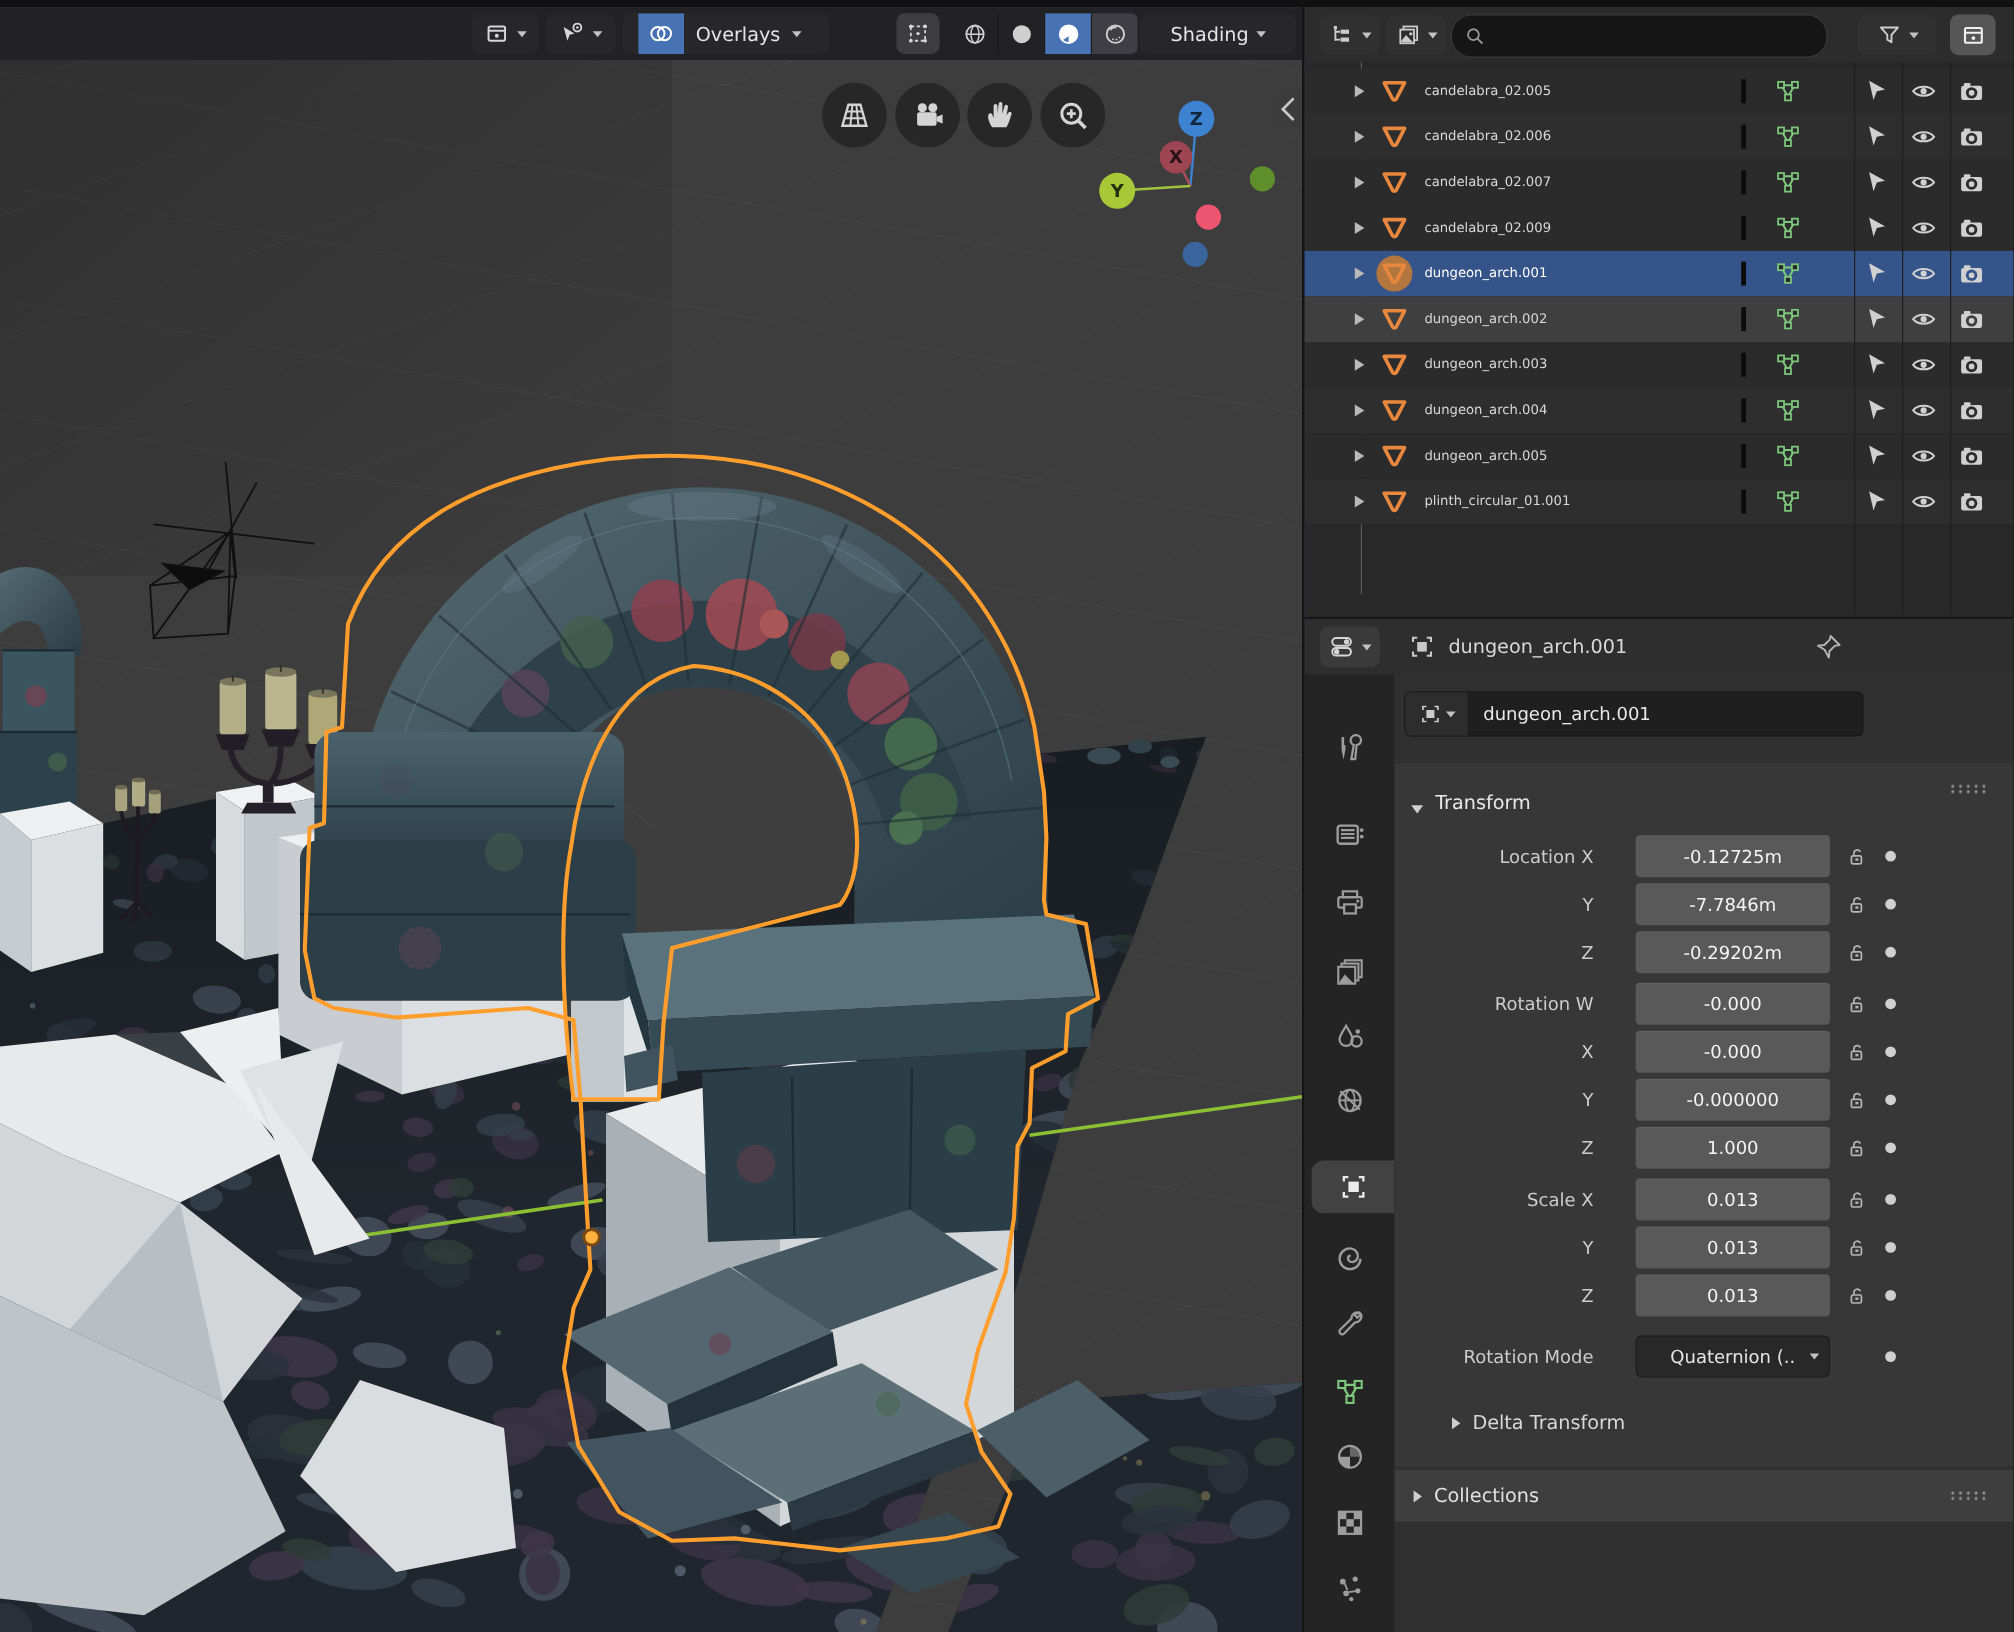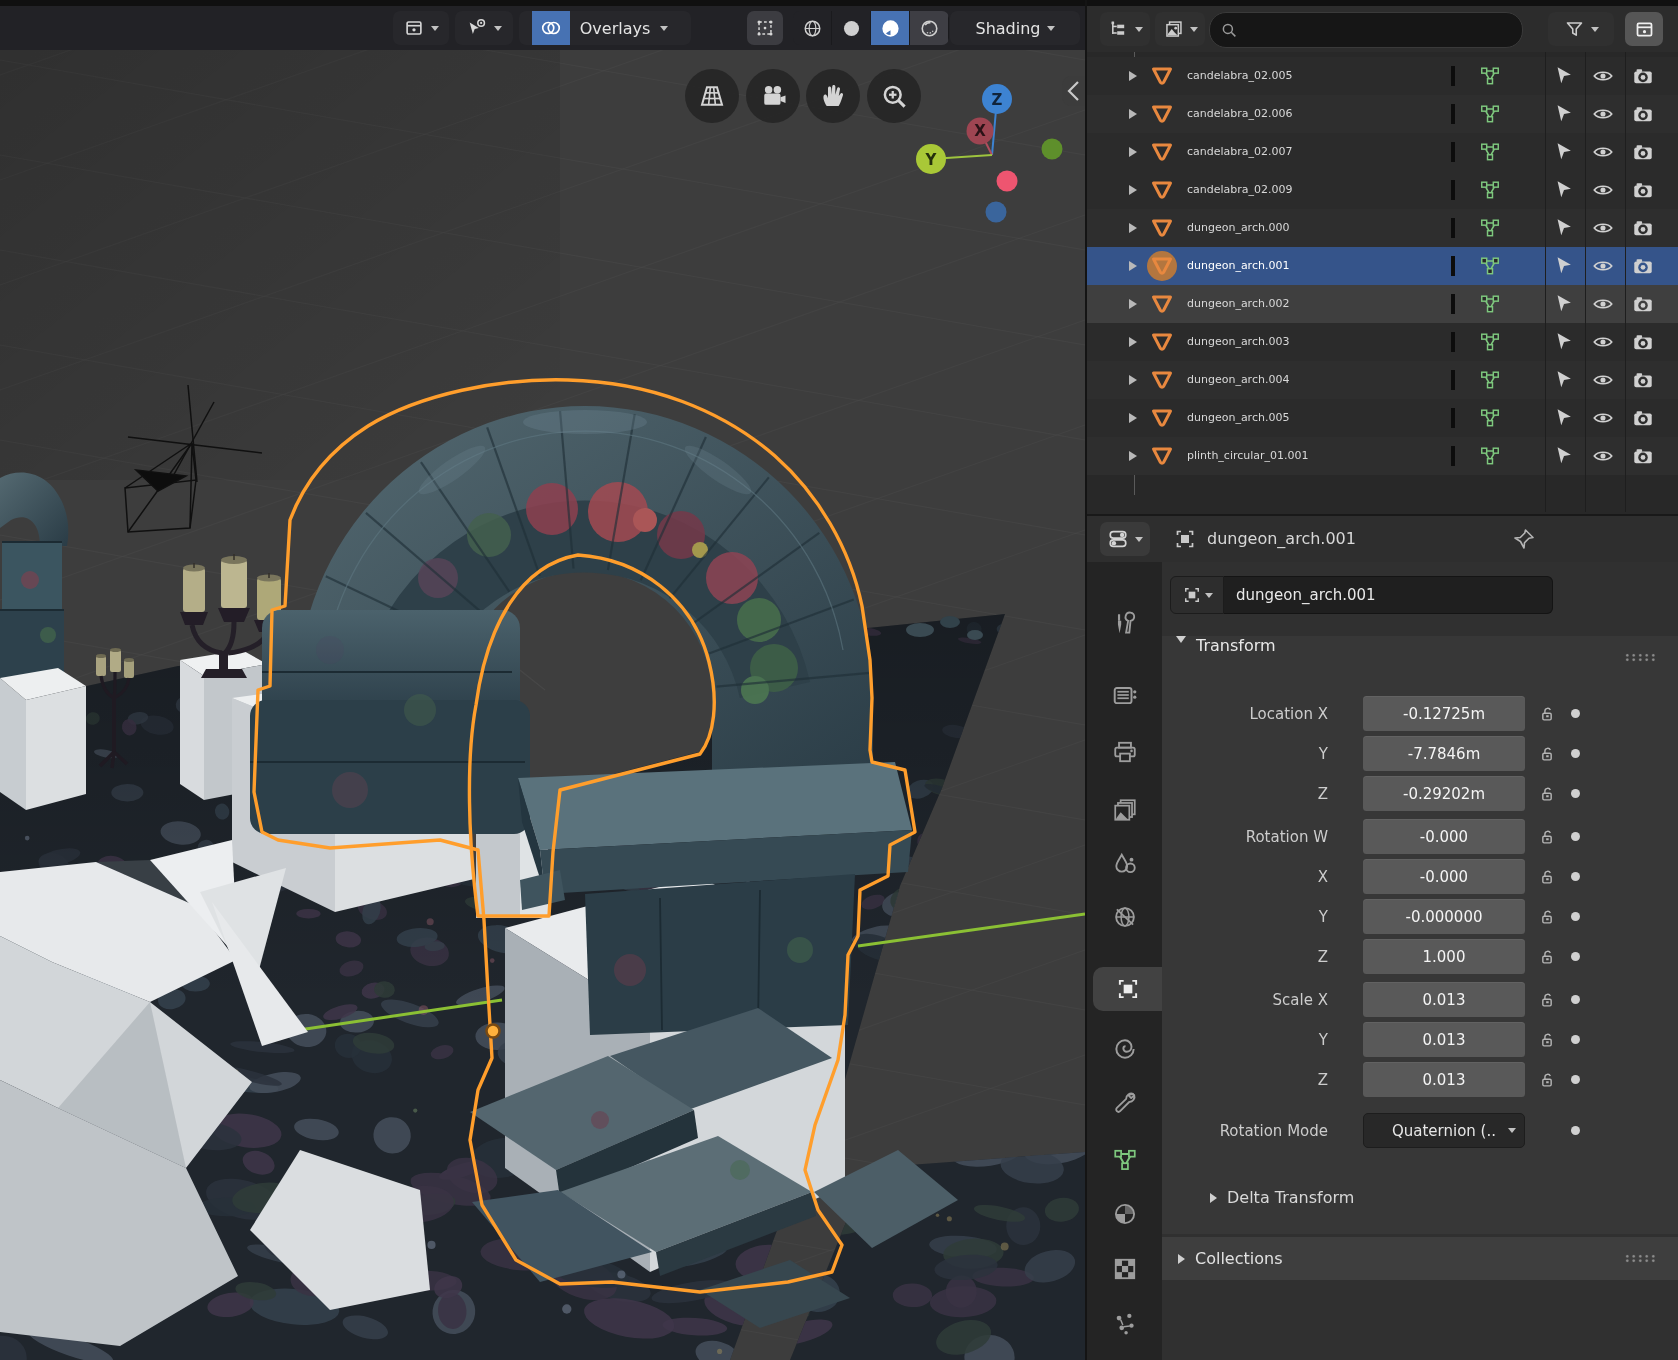--- a/index.html
+++ b/index.html
@@ -55,36 +55,36 @@
   .pr-tabs{position:absolute;left:0;top:46px;width:75px;height:800px;background:#242424;}
   .pr-tab{position:absolute;left:0;width:75px;height:44px;display:flex;align-items:center;justify-content:center;color:#9d9d9d;}
   .pr-tab svg{width:26px;height:26px;}
   .pr-tab.active{background:#424242;border-radius:10px 0 0 10px;left:6px;width:69px;color:#ececec;}
   .pr-content{position:absolute;left:75px;top:46px;width:516px;height:800px;background:#303030;overflow:hidden;}
   .namerow{display:flex;align-items:center;margin:14px 0 0 8px;height:38px;}
   .nr-btn{width:52px;height:36px;background:#2d2d2d;border:1px solid #1c1c1c;border-radius:6px 0 0 6px;display:flex;align-items:center;justify-content:center;color:#cbcbcb;}
   .nr-btn svg{width:20px;height:20px;}
   .nr-field{width:316px;height:36px;background:#1f1f1f;border:1px solid #141414;border-left:none;border-radius:0 6px 6px 0;display:flex;align-items:center;color:#e9e9e9;font-size:15px;padding-left:12px;}
   .panel-transform{margin-top:22px;background:#373737;padding-bottom:14px;}
-  .tp-header{height:42px;display:flex;align-items:flex-start;padding-left:14px;position:relative;}
+  .tp-header{height:42px;display:flex;align-items:flex-end;padding-left:14px;position:relative;}
   .caret-d{width:0;height:0;border-top:7px solid #cfcfcf;border-left:5px solid transparent;border-right:5px solid transparent;margin-right:10px;}
   .caret-r{width:0;height:0;border-left:7px solid #cfcfcf;border-top:5px solid transparent;border-bottom:5px solid transparent;margin-right:10px;}
   .tp-title{font-size:16px;color:#e8e8e8;}
   .dragdots{position:absolute;right:22px;top:17px;width:32px;height:9px;
     background-image:radial-gradient(circle,#8f8f8f 1.1px,transparent 1.4px);background-size:6.5px 4.5px;}
   .trow{display:flex;align-items:center;height:35px;margin-bottom:5px;}
   .trow .lbl{flex:0 0 183px;box-sizing:border-box;text-align:right;padding-right:17px;color:#cccccc;font-size:15px;white-space:nowrap;}
   .tfield{flex:0 0 162px;height:35px;margin-left:18px;background:#595959;border-radius:3.5px;display:flex;align-items:center;justify-content:center;color:#f4f4f4;font-size:15px;box-shadow:inset 0 1px 0 rgba(255,255,255,.06);}
   .gap{margin-top:8px;}
   .lock{flex:0 0 20px;height:20px;margin-left:12px;color:#b5b5b5;}
   .lock svg{width:20px;height:20px;}
   .adot{width:9px;height:9px;border-radius:50%;background:#d0d0d0;margin-left:14px;}
   .rm-dd{flex:0 0 162px;height:35px;margin-left:18px;background:#282828;border:1px solid #1d1d1d;border-radius:5px;display:flex;align-items:center;justify-content:center;color:#e6e6e6;font-size:15px;position:relative;box-sizing:border-box;}
   .rm-dd .chev{position:absolute;right:8px;}
-  .delta{margin-top:32px;padding-left:48px;color:#d8d8d8;font-size:16px;}
+  .delta{margin-top:20px;padding-left:48px;color:#d8d8d8;font-size:16px;}
   .pr-section{height:43px;background:#3e3e3e;margin-top:3px;display:flex;align-items:center;padding-left:16px;font-size:16px;color:#e2e2e2;position:relative;}
   .divider-v{position:absolute;left:1085px;top:0;width:2px;height:1360px;background:#141414;z-index:10;}
 </style>
 </head>
 <body>
 
 <svg width="0" height="0" style="position:absolute">
 <defs>
 <symbol id="i-mesh" viewBox="0 0 24 24">
         <path d="M3.5,5 h17 l-7,13.5 a1.8,1.8 0 0 1 -3,0 Z" fill="none" stroke="currentColor" stroke-width="3" stroke-linejoin="round"></path>
@@ -1098,40 +1098,20 @@
             <svg class="ol-tgl" style="left: 466px;">
               <use href="#i-pointer"></use>
             </svg>
             <svg class="ol-tgl" style="left: 505px;">
               <use href="#i-eye"></use>
             </svg>
             <svg class="ol-tgl" style="left: 545px;">
               <use href="#i-camera"></use>
             </svg>
           </div>
-          <div class="ol-row odd" style="--row-bg: #2e2e2e;">
-            <span class="ol-caret"></span>
-            <svg class="ol-icon">
-              <use href="#i-mesh"></use>
-            </svg>
-            <span class="ol-name">dungeon_arch.000</span>
-            <span class="ol-bar"></span>
-            <svg class="ol-data">
-              <use href="#i-meshdata"></use>
-            </svg>
-            <svg class="ol-tgl" style="left: 466px;">
-              <use href="#i-pointer"></use>
-            </svg>
-            <svg class="ol-tgl" style="left: 505px;">
-              <use href="#i-eye"></use>
-            </svg>
-            <svg class="ol-tgl" style="left: 545px;">
-              <use href="#i-camera"></use>
-            </svg>
-          </div>
           <div class="ol-row sel" style="--row-bg: #35548a;">
             <span class="ol-caret"></span>
             <span class="ol-activebg"></span>
             <svg class="ol-icon">
               <use href="#i-mesh"></use>
             </svg>
             <span class="ol-name">dungeon_arch.001</span>
             <span class="ol-bar"></span>
             <svg class="ol-data">
               <use href="#i-meshdata"></use>

